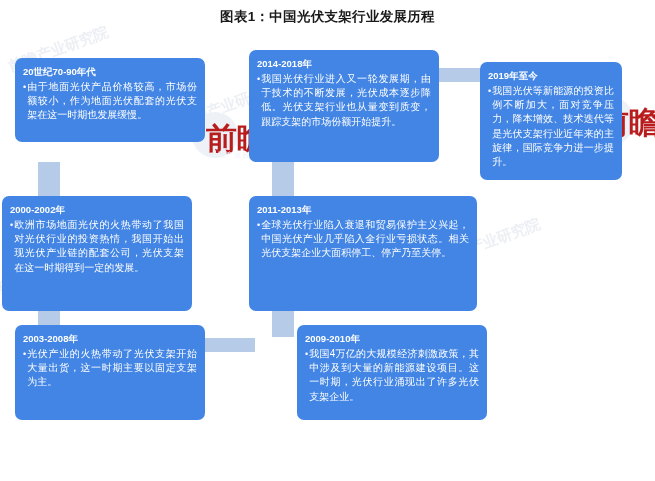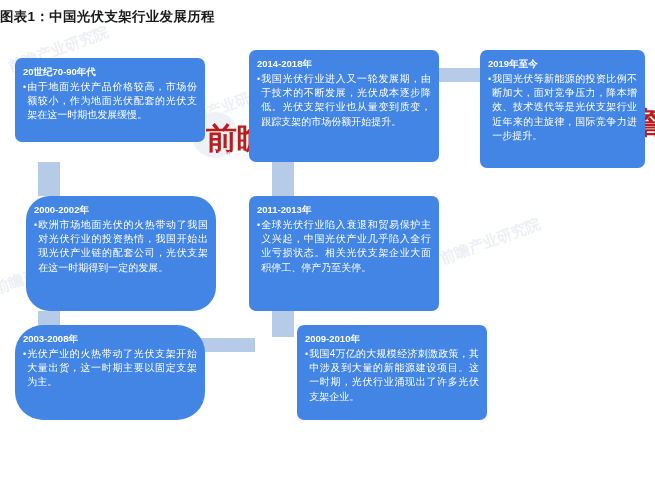--- a/index.html
+++ b/index.html
@@ -21,21 +21,21 @@
     background: #ffffff;
     overflow: hidden;
   }
 
   
   .title {
     position: absolute;
     top: 8px;
     left: 0;
     width: 655px;
-    text-align: left;
+    text-align: center;
     font-size: 13.5px;
     font-weight: bold;
     color: #1a1a1a;
     letter-spacing: 0.3px;
   }
 
   
   .wm {
     position: absolute;
     pointer-events: none;
@@ -169,45 +169,45 @@
   </div>
 
   <div class="box" style="left:249px; top:50px; width:190px; height:112px;">
     <div class="period">2014-2018年</div>
     <div class="body">
       <span class="bullet">•</span>
       <span class="text">我国光伏行业进入又一轮发展期，由于技术的不断发展，光伏成本逐步降低。光伏支架行业也从量变到质变，跟踪支架的市场份额开始提升。</span>
     </div>
   </div>
 
-  <div class="box" style="left:480px; top:50px; width:165px; height:118px;">
+  <div class="box" style="left:480px; top:62px; width:142px; height:118px;">
     <div class="period">2019年至今</div>
     <div class="body">
       <span class="bullet">•</span>
       <span class="text">我国光伏等新能源的投资比例不断加大，面对竞争压力，降本增效、技术迭代等是光伏支架行业近年来的主旋律，国际竞争力进一步提升。</span>
     </div>
   </div>
 
-  <div class="box" style="left:26px; top:196px; width:190px; height:115px;border-radius:24px;">
+  <div class="box" style="left:2px; top:196px; width:190px; height:115px;">
     <div class="period">2000-2002年</div>
     <div class="body">
       <span class="bullet">•</span>
       <span class="text">欧洲市场地面光伏的火热带动了我国对光伏行业的投资热情，我国开始出现光伏产业链的配套公司，光伏支架在这一时期得到一定的发展。</span>
     </div>
   </div>
 
-  <div class="box" style="left:249px; top:196px; width:190px; height:115px;">
+  <div class="box" style="left:249px; top:196px; width:228px; height:115px;">
     <div class="period">2011-2013年</div>
     <div class="body">
       <span class="bullet">•</span>
       <span class="text">全球光伏行业陷入衰退和贸易保护主义兴起，中国光伏产业几乎陷入全行业亏损状态。相关光伏支架企业大面积停工、停产乃至关停。</span>
     </div>
   </div>
 
-  <div class="box" style="left:15px; top:325px; width:190px; height:95px;border-radius:28px;">
+  <div class="box" style="left:15px; top:325px; width:190px; height:95px;">
     <div class="period">2003-2008年</div>
     <div class="body">
       <span class="bullet">•</span>
       <span class="text">光伏产业的火热带动了光伏支架开始大量出货，这一时期主要以固定支架为主。</span>
     </div>
   </div>
 
   <div class="box" style="left:249px; top:325px; width:190px; height:95px;margin-left:48px;">
     <div class="period">2009-2010年</div>
     <div class="body">

